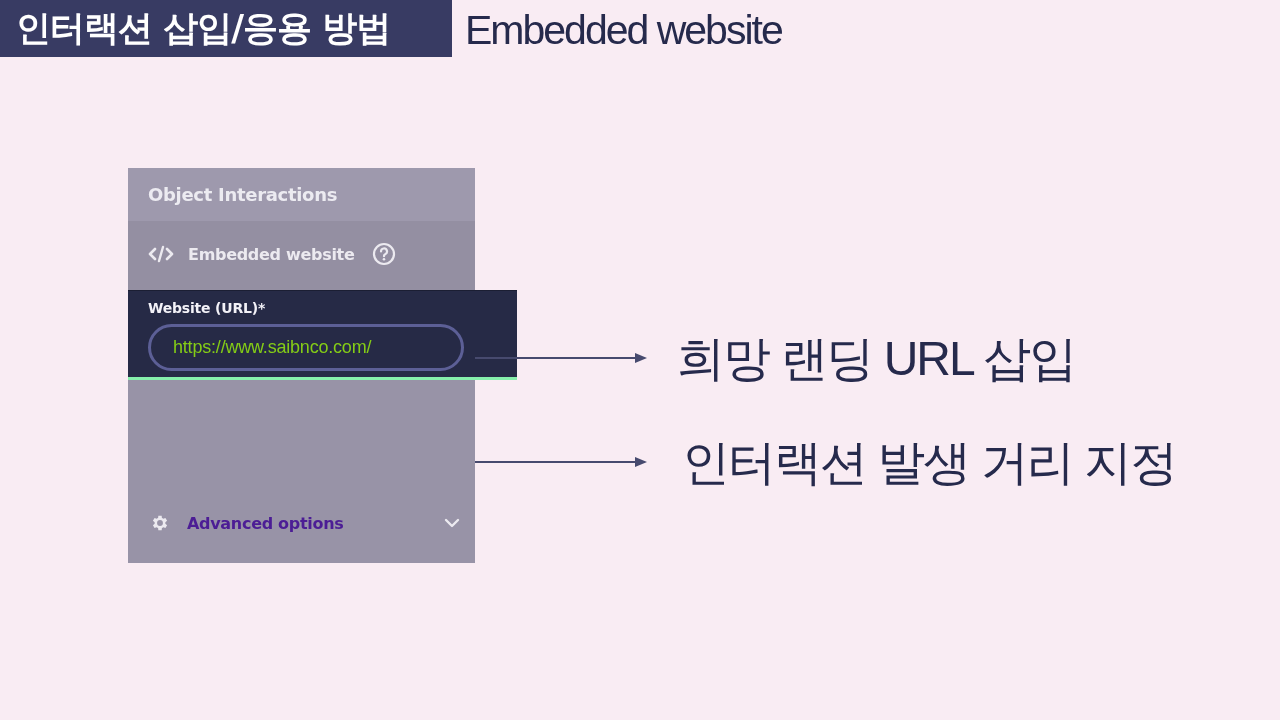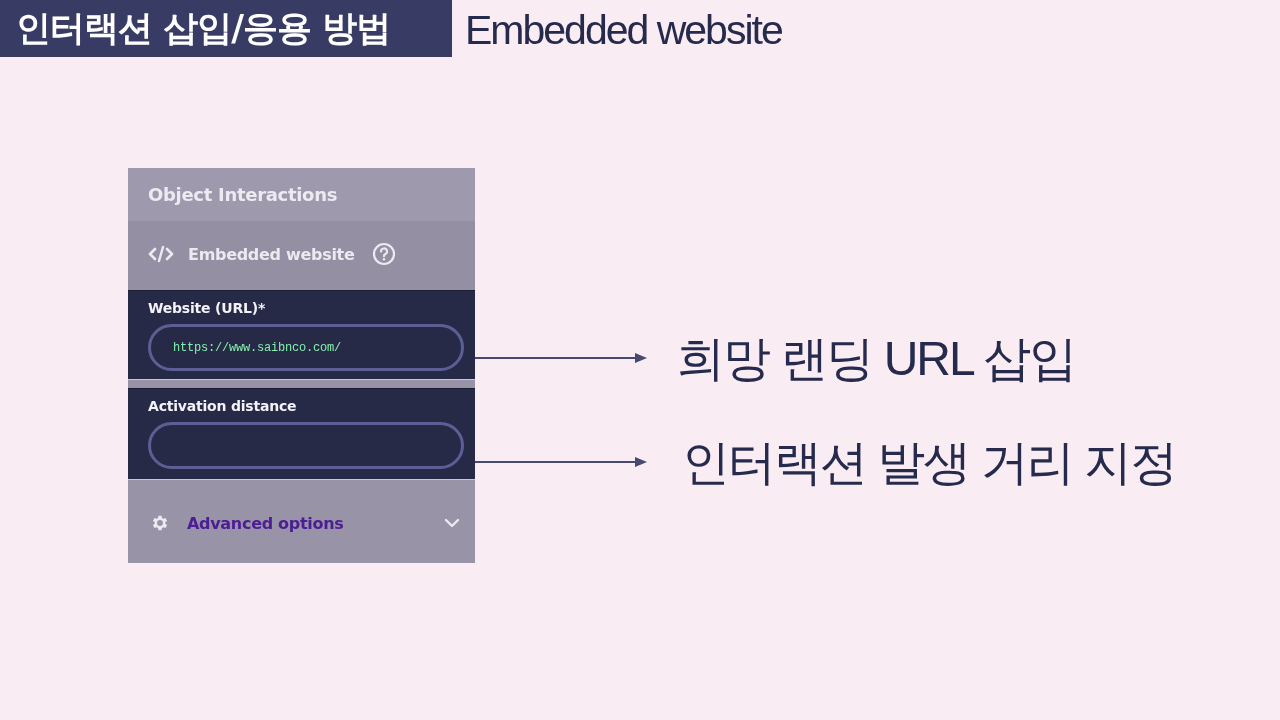--- a/index.html
+++ b/index.html
@@ -49,39 +49,39 @@
     }
     .code-icon { width: 26px; height: 20px; display: inline-flex; align-items: center; }
     .section-title { margin-left: 14px; letter-spacing: -0.3px; }
     .help-icon { margin-left: 18px; width: 24px; height: 24px; display: inline-flex; }
     .section-divider {
       position: absolute; left: 20px; top: 110px; width: 316px; height: 2px;
       background: #aaa6b7;
     }
 
     .field-block {
-      position: absolute; left: 0; width: 347px;
+      position: absolute; left: 0; width: 389px;
       background: #262a46;
       border-top: 1px solid #1b1e33;
-      border-bottom: 1px solid #86efac;
+      border-bottom: 3px solid #86efac;
     }
     .field-url { top: 122px; height: 90px; }
     .field-dist { top: 220px; height: 92px; }
     .field-label {
       position: absolute; left: 20px; top: 9px;
       color: #f3f2f8; font-size: 14px; font-weight: bold; letter-spacing: -0.2px;
     }
     .field-input {
       position: absolute; left: 20px; top: 33px; width: 316px; height: 47px;
       border: 3px solid #5c5f96; border-radius: 24px;
       background: #262a46;
-      color: #86efac; font-size: 12px;
+      color: #84cc16; font-size: 18px;
       display: flex; align-items: center; padding-left: 22px;
       letter-spacing: -0.2px; outline: none;
-      font-family: Liberation Mono, monospace;
+      font-family: Liberation Sans, sans-serif;
     }
 
     .advanced {
       position: absolute; left: 0; top: 313px; width: 347px; height: 82px;
       background: #9893a7;
     }
     .advanced-row {
       position: absolute; left: 22px; top: 29px; width: 312px; height: 26px;
       display: flex; align-items: center;
       color: #4c1d95; font-size: 16px; font-weight: bold;
@@ -135,24 +135,20 @@
         </span>
       </div>
       <div class="section-divider"></div>
     </div>
 
     <div class="field-block field-url">
       <div class="field-label">Website (URL)*</div>
       <div class="field-input">https://www.saibnco.com/</div>
     </div>
 
-    <div class="field-block field-dist">
-      <div class="field-label">Activation distance</div>
-      <div class="field-input"></div>
-    </div>
 
     <div class="advanced">
       <div class="advanced-row">
         <span class="gear-icon">
           <svg width="20" height="20" viewBox="0 0 24 24">
             <path fill="#eceaf0" d="M19.4,13a7.6,7.6 0 0 0 0-2l2.1-1.6-2-3.5-2.5,1a7.5,7.5 0 0 0-1.7-1L15,3.2h-4L10.7,5.9a7.5,7.5 0 0 0-1.7,1L6.5,5.9l-2,3.5L6.6,11a7.6,7.6 0 0 0 0,2L4.5,14.6l2,3.5,2.5-1a7.5,7.5 0 0 0 1.7,1L11,20.8h4l.3-2.7a7.5,7.5 0 0 0 1.7-1l2.5,1,2-3.5ZM13,15.5A3.5,3.5 0 1 1 16.5,12,3.5,3.5 0 0 1 13,15.5Z" transform="translate(-1 0)"></path>
           </svg>
         </span>
         <span class="advanced-label">Advanced options</span>
         <span class="chevron-icon">

